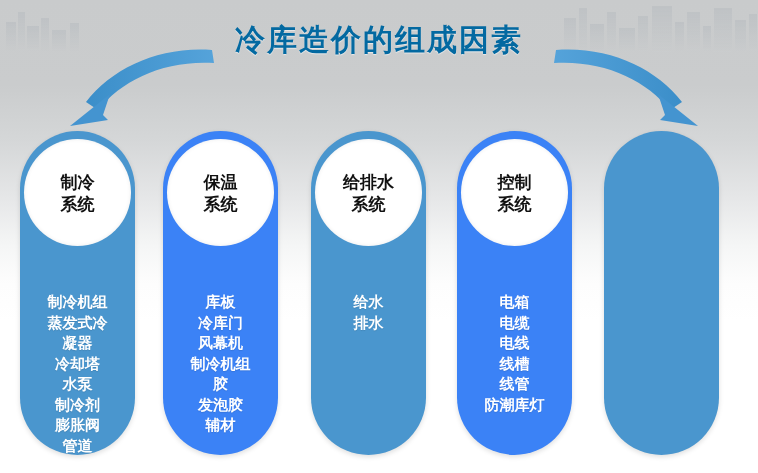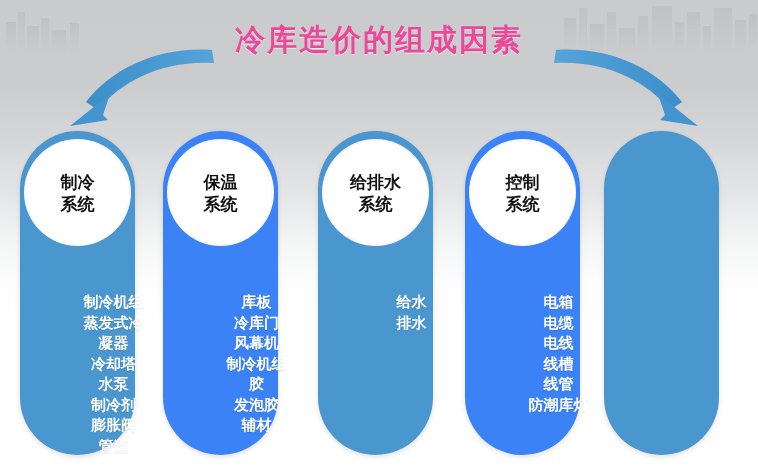--- a/index.html
+++ b/index.html
@@ -54,21 +54,21 @@
 
   
   .title {
     position: absolute;
     left: 0;
     top: 20px;
     width: 758px;
     text-align: center;
     font-size: 30px;
     font-weight: bold;
-    color: #ec4899;
+    color: #0369a1;
     letter-spacing: 2px;
     font-family: "DejaVu Sans", "Liberation Sans", sans-serif;
     text-shadow: 0 1px 1px rgba(255,255,255,0.6);
   }
 
   
   .arrow-svg {
     position: absolute;
     pointer-events: none;
   }
@@ -124,21 +124,20 @@
     top: 161px;
     width: 115px;
     text-align: center;
     color: #ffffff;
     font-size: 15px;
     font-weight: bold;
     line-height: 20.5px;
     font-family: "DejaVu Sans", "Liberation Sans", sans-serif;
     white-space: pre-line;
     text-shadow: 0 1px 1px rgba(0,0,0,0.10);
-    padding-left: 36px;
   }
 </style>
 </head>
 <body>
 
 <div id="canvas">
 
   <div class="bg-gradient"></div>
 
   <div class="skyline skyline-left">
@@ -214,30 +213,30 @@
       </div>
       <div class="pill-items">库板
 冷库门
 风幕机
 制冷机组
 胶
 发泡胶
 辅材</div>
     </div>
 
-    <div class="pill blue" style="left:318px;">
+    <div class="pill blue" style="left:311px;">
       <div class="pill-circle">
         <div class="pill-title">给排水
 系统</div>
       </div>
       <div class="pill-items">给水
 排水</div>
     </div>
 
-    <div class="pill teal" style="left:457px;margin-left:8px;">
+    <div class="pill teal" style="left:457px;">
       <div class="pill-circle">
         <div class="pill-title">控制
 系统</div>
       </div>
       <div class="pill-items">电箱
 电缆
 电线
 线槽
 线管
 防潮库灯</div>

